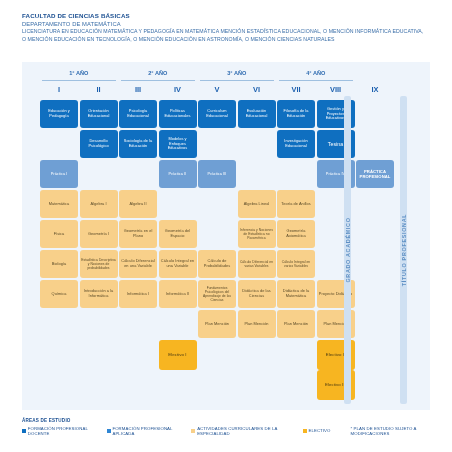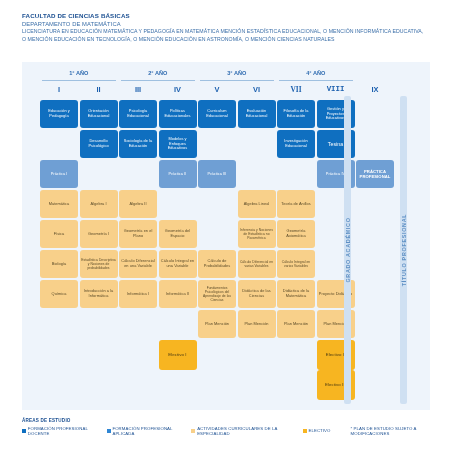--- a/index.html
+++ b/index.html
@@ -97,22 +97,22 @@
       <div class="year-lab" style="left: 198px; top: 70px; width: 77.5px;">3° AÑO</div>
       <div class="year-rule" style="left: 200px; top: 80px; width: 73.5px;"></div>
       <div class="year-lab" style="left: 277px; top: 70px; width: 77.5px;">4° AÑO</div>
       <div class="year-rule" style="left: 279px; top: 80px; width: 73.5px;"></div>
       <div class="sem" style="left: 40px; top: 85px; width: 38px;">I</div>
       <div class="sem" style="left: 79.5px; top: 85px; width: 38px;">II</div>
       <div class="sem" style="left: 119px; top: 85px; width: 38px;">III</div>
       <div class="sem" style="left: 158.5px; top: 85px; width: 38px;">IV</div>
       <div class="sem" style="left: 198px; top: 85px; width: 38px;">V</div>
       <div class="sem" style="left: 237.5px; top: 85px; width: 38px;">VI</div>
-      <div class="sem" style="left: 277px; top: 85px; width: 38px; font-family: Liberation Serif, serif;">VII</div>
-      <div class="sem" style="left: 316.5px; top: 85px; width: 38px; font-family: Liberation Mono, monospace;">VIII</div>
+      <div class="sem" style="left: 277px; top: 85px; width: 38px;">VII</div>
+      <div class="sem" style="left: 316.5px; top: 85px; width: 38px;">VIII</div>
       <div class="sem" style="left: 356px; top: 85px; width: 38px;">IX</div>
     </div>
 
   <div id="boxes-layer">
       <div class="box c-docente" style="left: 40px; top: 100px; width: 38px; height: 28px;">Educación y Pedagogía</div>
       <div class="box c-docente" style="left: 79.5px; top: 100px; width: 38px; height: 28px;">Orientación Educacional</div>
       <div class="box c-docente" style="left: 119px; top: 100px; width: 38px; height: 28px;">Psicología Educacional</div>
       <div class="box c-docente" style="left: 158.5px; top: 100px; width: 38px; height: 28px;">Políticas Educacionales</div>
       <div class="box c-docente" style="left: 198px; top: 100px; width: 38px; height: 28px;">Curriculum Educacional</div>
       <div class="box c-docente" style="left: 237.5px; top: 100px; width: 38px; height: 28px;">Evaluación Educacional</div>

